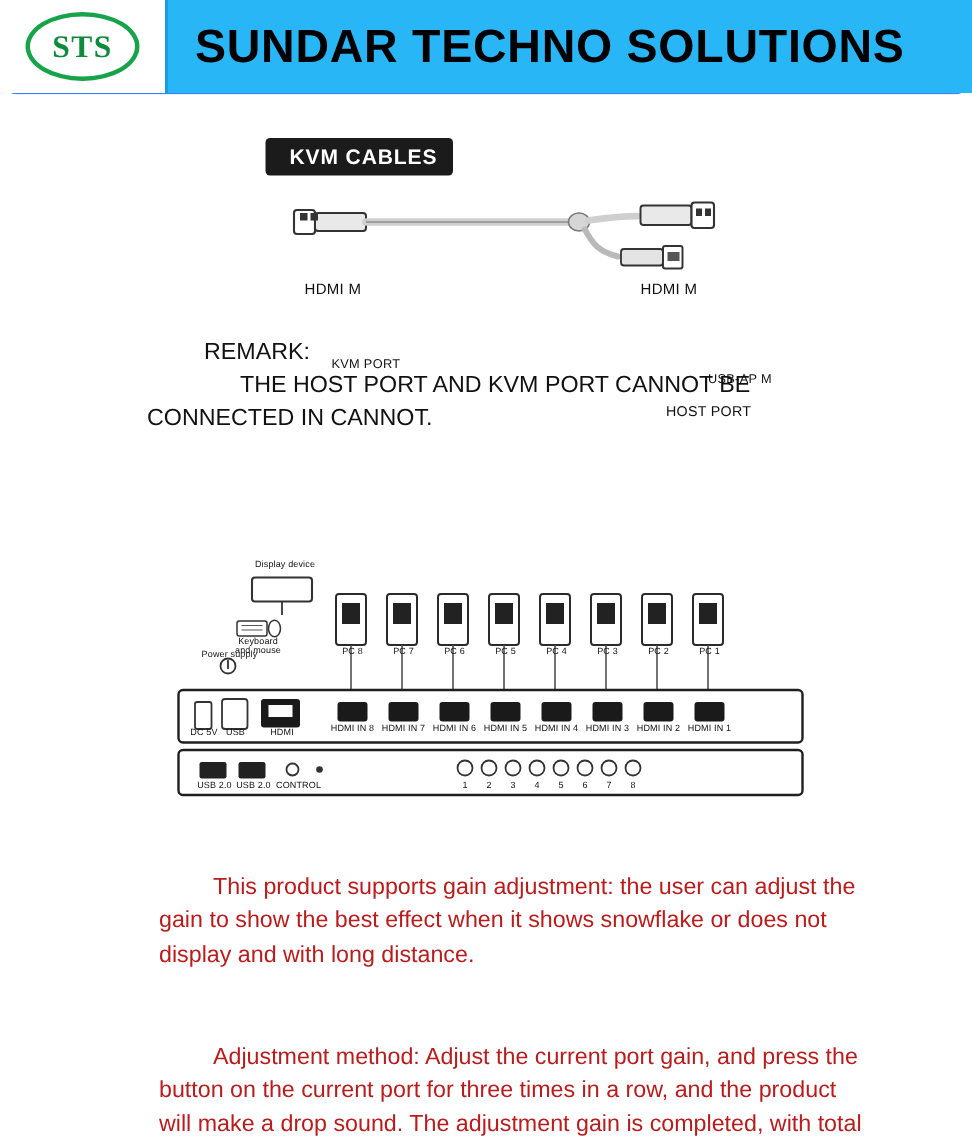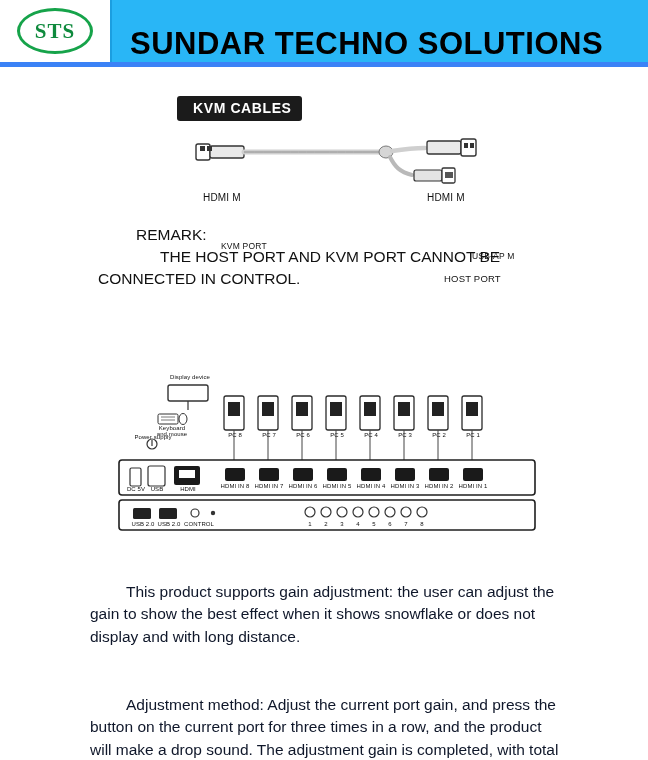--- a/index.html
+++ b/index.html
@@ -14,21 +14,22 @@
     color: #000000;
     overflow: hidden;
     position: relative;
   }
 
   
   .header {
     display: flex;
     align-items: stretch;
     height: 62px;
-    border-bottom: 5px solid #3b82f6;
+    border-bottom: 1px solid #3b82f6;
+    border-radius: 12px;
   }
   .logo-cell {
     width: 110px;
     background: #ffffff;
     display: flex;
     align-items: center;
     justify-content: center;
     border-right: 2px solid #1b9ee0;
   }
   .logo-oval {
@@ -42,21 +43,21 @@
     font-weight: bold;
     font-size: 21px;
     letter-spacing: 1px;
     color: #0f8a3d;
     font-family: "Liberation Serif", serif;
   }
   .title-cell {
     flex: 1;
     background: #29b6f6;
     display: flex;
-    align-items: flex-end;
+    align-items: center;
     padding-left: 18px;
   }
   .title-cell h1 {
     margin: 0;
     font-size: 31px;
     font-weight: bold;
     color: #000000;
     letter-spacing: 0.5px;
     font-family: "Liberation Sans", sans-serif;
   }
@@ -116,25 +117,25 @@
     position: absolute;
     font-size: 6px;
     color: #111;
     letter-spacing: 0.1px;
     text-align: center;
   }
 
   
   .para {
     position: absolute;
-    left: 90px;
+    left: 106px;
     width: 470px;
     font-size: 15.5px;
     line-height: 1.48;
-    color: #0f172a;
+    color: #b91c1c;
   }
   .para-1 { top: 565px; }
   .para-2 { top: 678px; }
   .indent { display: inline-block; width: 36px; }
 </style>
 </head>
 <body>
 
 <div class="header">
   <div class="logo-cell">
@@ -178,21 +179,21 @@
     <rect x="414" y="103" width="28" height="11" rx="2" fill="#e4e4e4" stroke="#333" stroke-width="1.2"></rect>
     <rect x="442" y="101" width="13" height="15" rx="1.5" fill="#ffffff" stroke="#333" stroke-width="1.3"></rect>
     <rect x="445" y="105" width="8" height="6" fill="#555"></rect>
   </svg>
 </div>
 
 <div class="remark-block">
   <div style="margin-left:38px;">REMARK:</div>
   <div>
     <span class="remark-indent"></span><span>THE HOST PORT AND KVM PORT CANNOT BE CONNECTED IN</span>
-    <span>CONTROL.</span>
+    <span>CANNOT.</span>
   </div>
 </div>
 
 <div class="device-section">
   <svg width="648" height="165">
 
     <rect x="168" y="13" width="40" height="16" rx="2" fill="#ffffff" stroke="#333" stroke-width="1.4"></rect>
     <line x1="188" y1="29" x2="188" y2="38" stroke="#333" stroke-width="1.2"></line>
 
     <rect x="158" y="42" width="20" height="10" rx="1.5" fill="#ffffff" stroke="#333" stroke-width="1"></rect>

